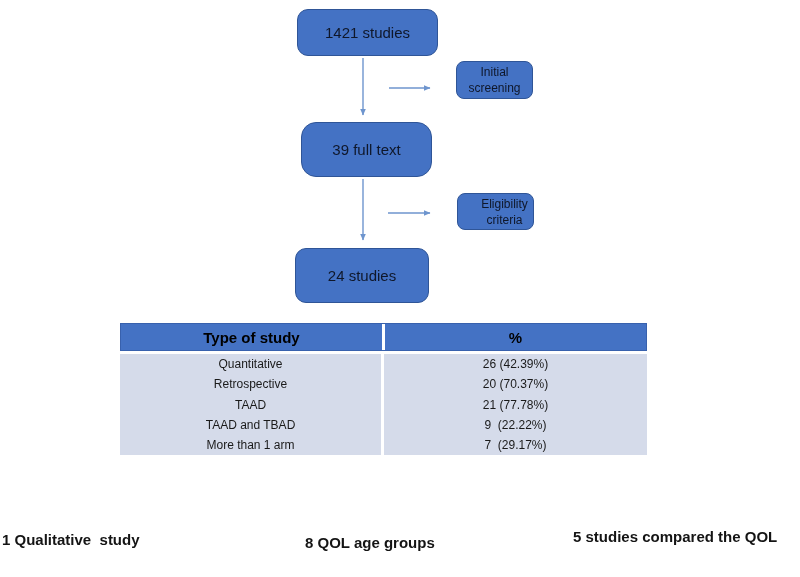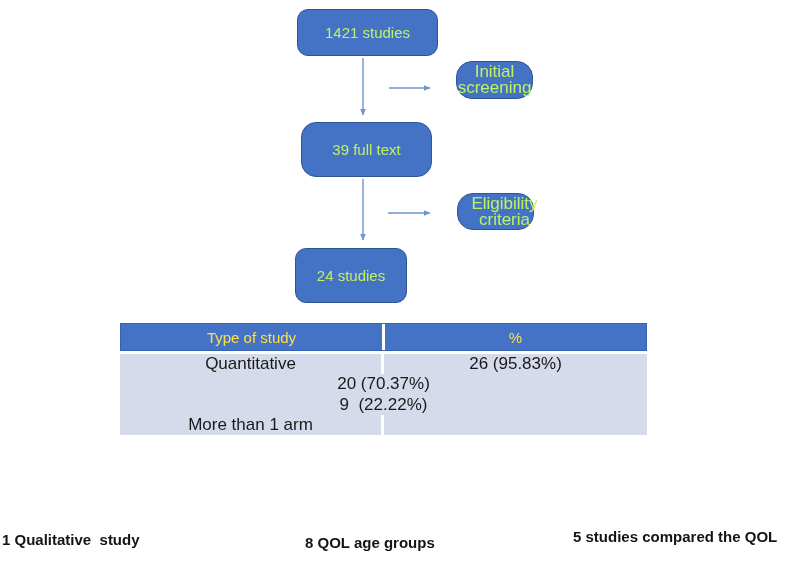--- a/index.html
+++ b/index.html
@@ -12,61 +12,61 @@
     font-family: "Liberation Sans", sans-serif;
     color: #1a1a1a;
     overflow: hidden;
   }
 
   
   .fbox {
     position: absolute;
     background: #4472C4;
     border: 1.5px solid #2F5597;
-    color: #bef264;
+    color: #0f172a;
     display: flex;
     align-items: center;
     justify-content: center;
     text-align: center;
     font-size: 15px;
     line-height: 17px;
   }
   .fbox.main { border-radius: 11px; }
-  .fbox.side { border-radius: 16px; font-size: 17px; line-height: 16px; }
+  .fbox.side { border-radius: 8px; font-size: 12px; line-height: 16px; }
 
   #box1 { left: 297px; top: 9px;   width: 141px; height: 47px; }
   #side1{ left: 456px; top: 61px;  width: 77px;  height: 38px; }
   #box2 { left: 301px; top: 122px; width: 131px; height: 55px; border-radius: 15px; }
   #side2{ left: 457px; top: 193px; width: 77px;  height: 37px; padding-left: 18px; }
-  #box3 { left: 295px; top: 248px; width: 112px; height: 55px; }
+  #box3 { left: 295px; top: 248px; width: 134px; height: 55px; }
 
   .arrows { position: absolute; left: 0; top: 0; }
 
   
   .stable { position: absolute; left: 120px; top: 323px; width: 527px; }
   .thead {
     display: flex;
     height: 28px;
     background: #4472C4;
     border: 1px solid #3861AD;
   }
   .thead .cell {
-    color: #fde047;
-    font-weight: normal;
+    color: #000000;
+    font-weight: bold;
     font-size: 15px;
     display: flex;
     align-items: center;
     justify-content: center;
   }
   .col1 { width: 264px; border-right: 3px solid #ffffff; }
   .col2 { flex: 1; }
   .tbody { margin-top: 3px; background: #D5DBEA; }
   .trow { display: flex; height: 20.3px; }
   .trow .cell {
-    font-size: 17px;
+    font-size: 12px;
     display: flex;
     align-items: center;
     justify-content: center;
     white-space: pre;
   }
 
   
   .notes { position: absolute; font-size: 15px; white-space: pre; color: #141414; }
   .notes .nline { line-height: 20px; font-weight: bold; }
   #notes-left  { left: 2px;   top: 496px; }
@@ -109,30 +109,37 @@
   </div>
 
   <div class="stable">
     <div class="thead">
       <div class="cell col1">Type of study</div>
       <div class="cell col2">%</div>
     </div>
     <div class="tbody">
       <div class="trow">
         <div class="cell col1">Quantitative</div>
-        <div class="cell col2">26 (95.83%)</div>
+        <div class="cell col2">26 (42.39%)</div>
       </div>
       <div class="trow">
+        <div class="cell col1">Retrospective</div>
         <div class="cell col2">20 (70.37%)</div>
       </div>
       <div class="trow">
+        <div class="cell col1">TAAD</div>
+        <div class="cell col2">21 (77.78%)</div>
+      </div>
+      <div class="trow">
+        <div class="cell col1">TAAD and TBAD</div>
         <div class="cell col2">9  (22.22%)</div>
       </div>
       <div class="trow">
         <div class="cell col1">More than 1 arm</div>
+        <div class="cell col2">7  (29.17%)</div>
       </div>
     </div>
   </div>
 
   <div class="notes" id="notes-left">
     <div class="nline">1 Qualitative  study</div>
     
     
     
   </div>

